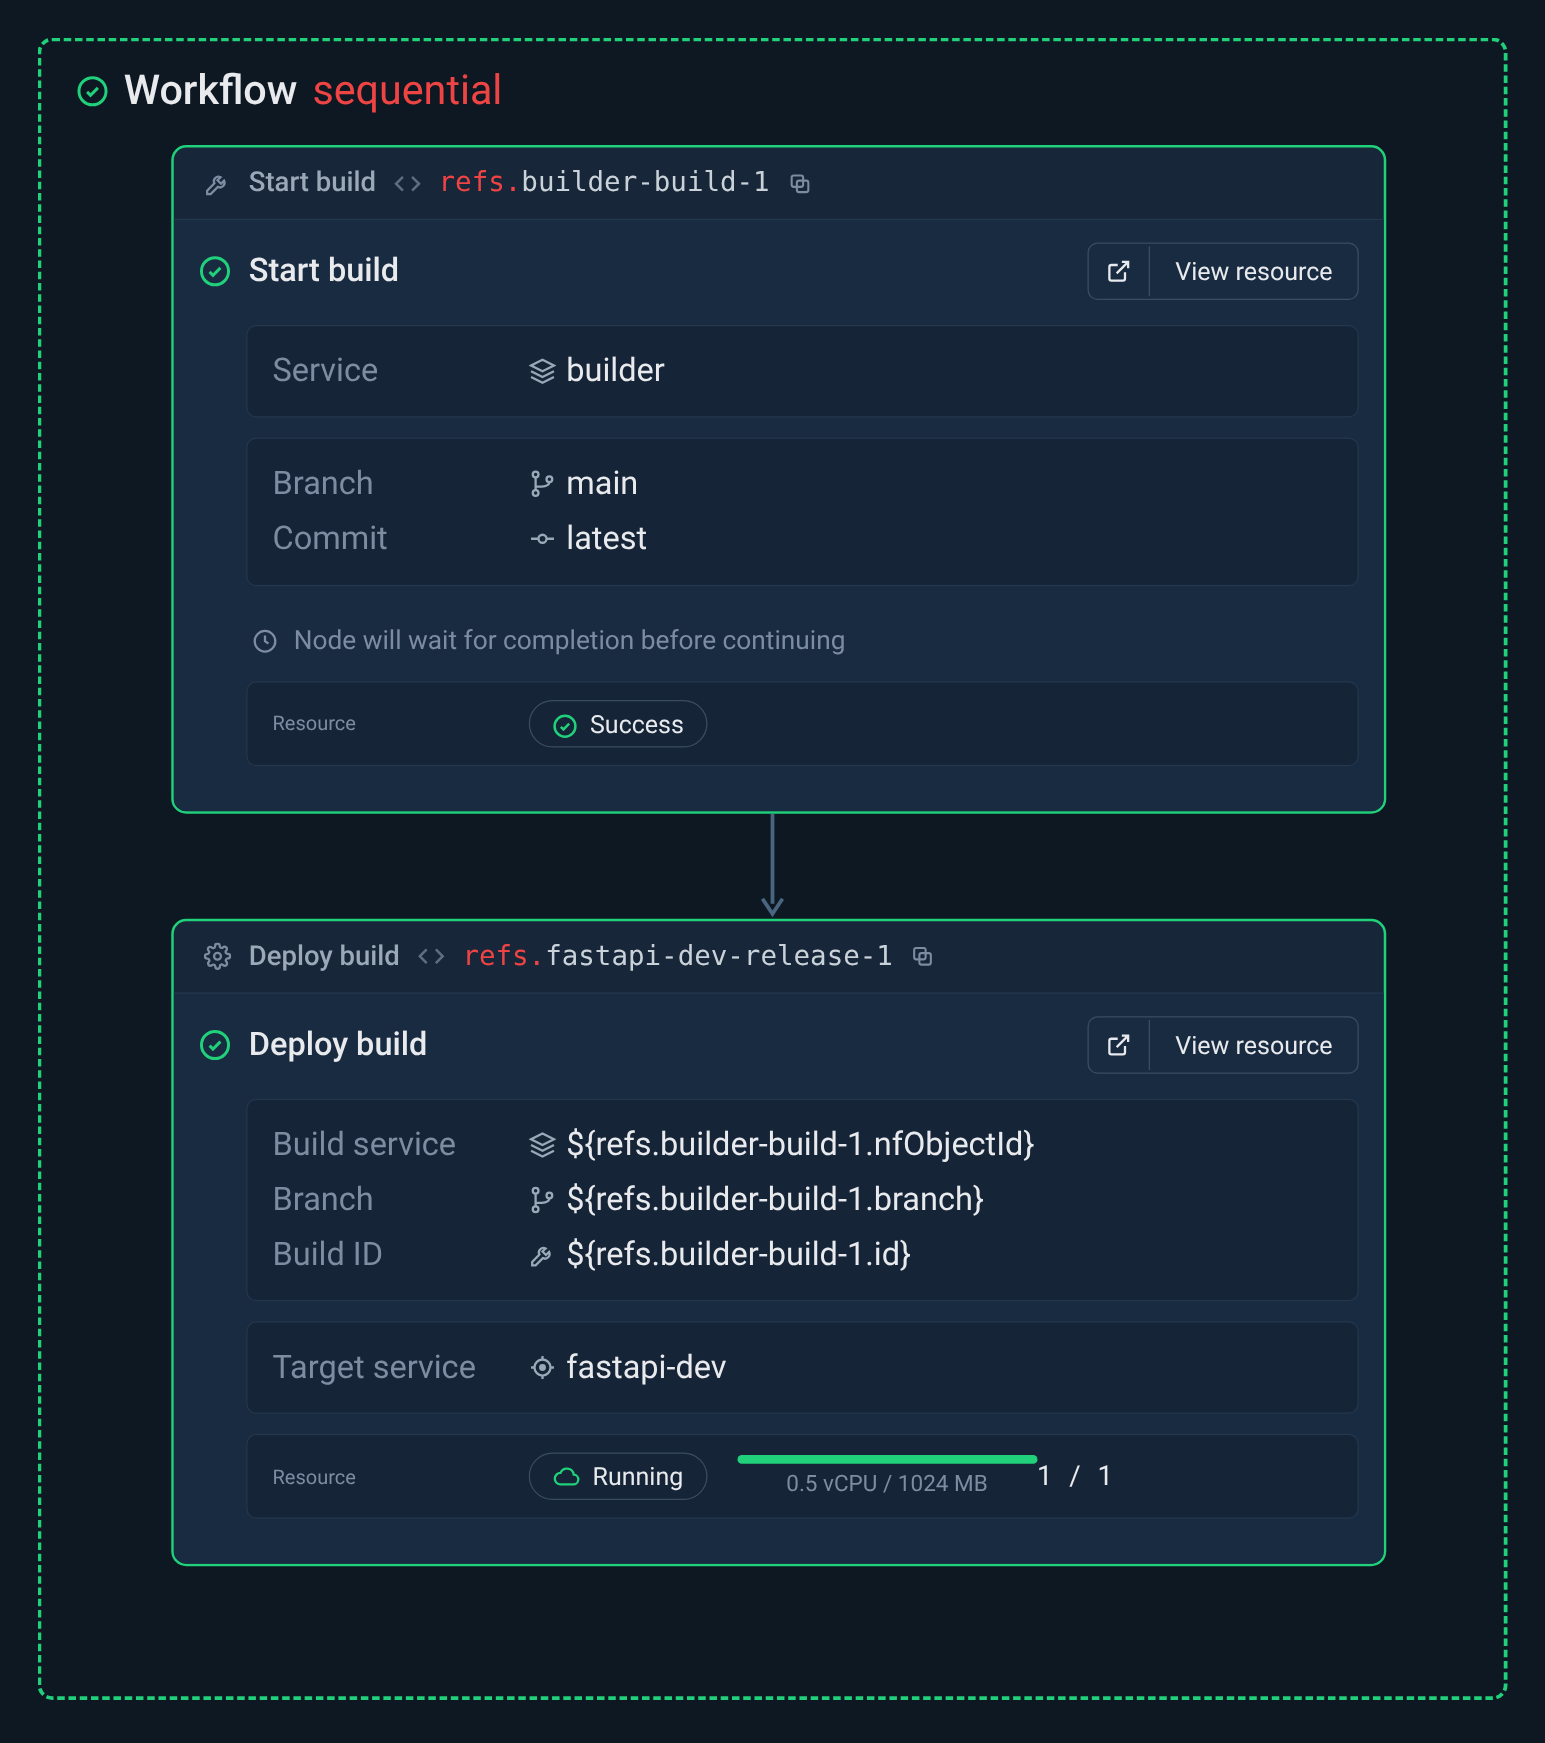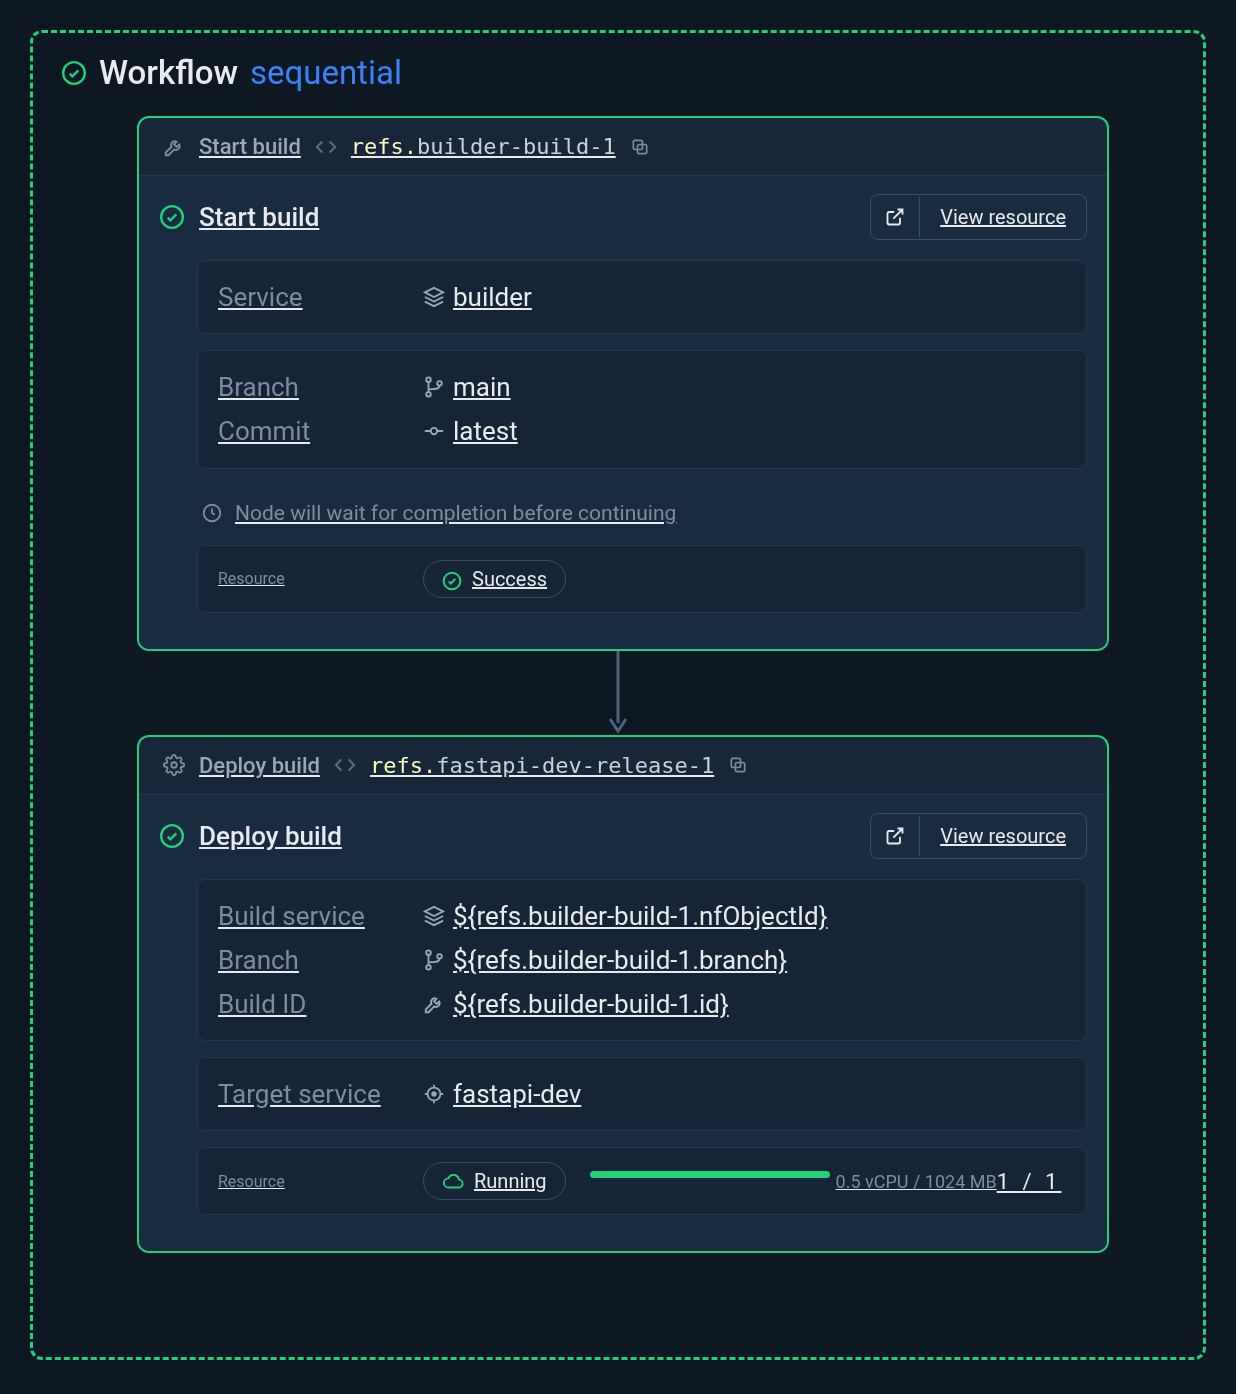--- a/index.html
+++ b/index.html
@@ -21,38 +21,37 @@
 }
 .workflow-header {
   display: flex;
   align-items: center;
   gap: 12px;
   font-size: 33px;
   margin-bottom: 24px;
   padding-left: 4px;
 }
 .workflow-title { color: #e8eaed; font-weight: 500; }
-.workflow-mode { color: #3b82f6; }
+.workflow-mode { color: #ef4444; }
 .node-card {
   margin: 0 70px 0 80px;
   border: 2px solid #20d07a;
   border-radius: 12px;
   background: #172638;
   overflow: hidden;
-  text-decoration: underline;
 }
 .node-header {
   display: flex;
   align-items: center;
   gap: 14px;
   padding: 16px 24px;
   font-size: 22px;
 }
 .node-header-title { color: #9aa8b8; font-weight: 500; }
-.ref-prefix { color: #fef9c3; font-family: ui-monospace, Menlo, monospace; }
+.ref-prefix { color: #ef4444; font-family: ui-monospace, Menlo, monospace; }
 .ref-name { color: #c9d1d9; font-family: ui-monospace, Menlo, monospace; }
 .node-body {
   background: #192b40;
   margin: 0;
   padding: 18px 20px 20px 20px;
   border-top: 1px solid #23374d;
 }
 .node-title-row {
   display: flex;
   align-items: center;
@@ -120,21 +119,21 @@
   border-radius: 999px;
   padding: 6px 18px;
   font-size: 20px;
 }
 .status-success { color: #20d07a; }
 .status-running-icon { color: #20d07a; }
 .status-running-text { color: #e8eaed; }
 .progress-block {
   margin-left: 24px;
   display: flex;
-  flex-direction: row;
+  flex-direction: column;
   gap: 6px;
 }
 .progress-bar {
   width: 240px;
   height: 7px;
   background: #20d07a;
   border-radius: 4px;
 }
 .progress-caption {
   color: #7d8ca0;

